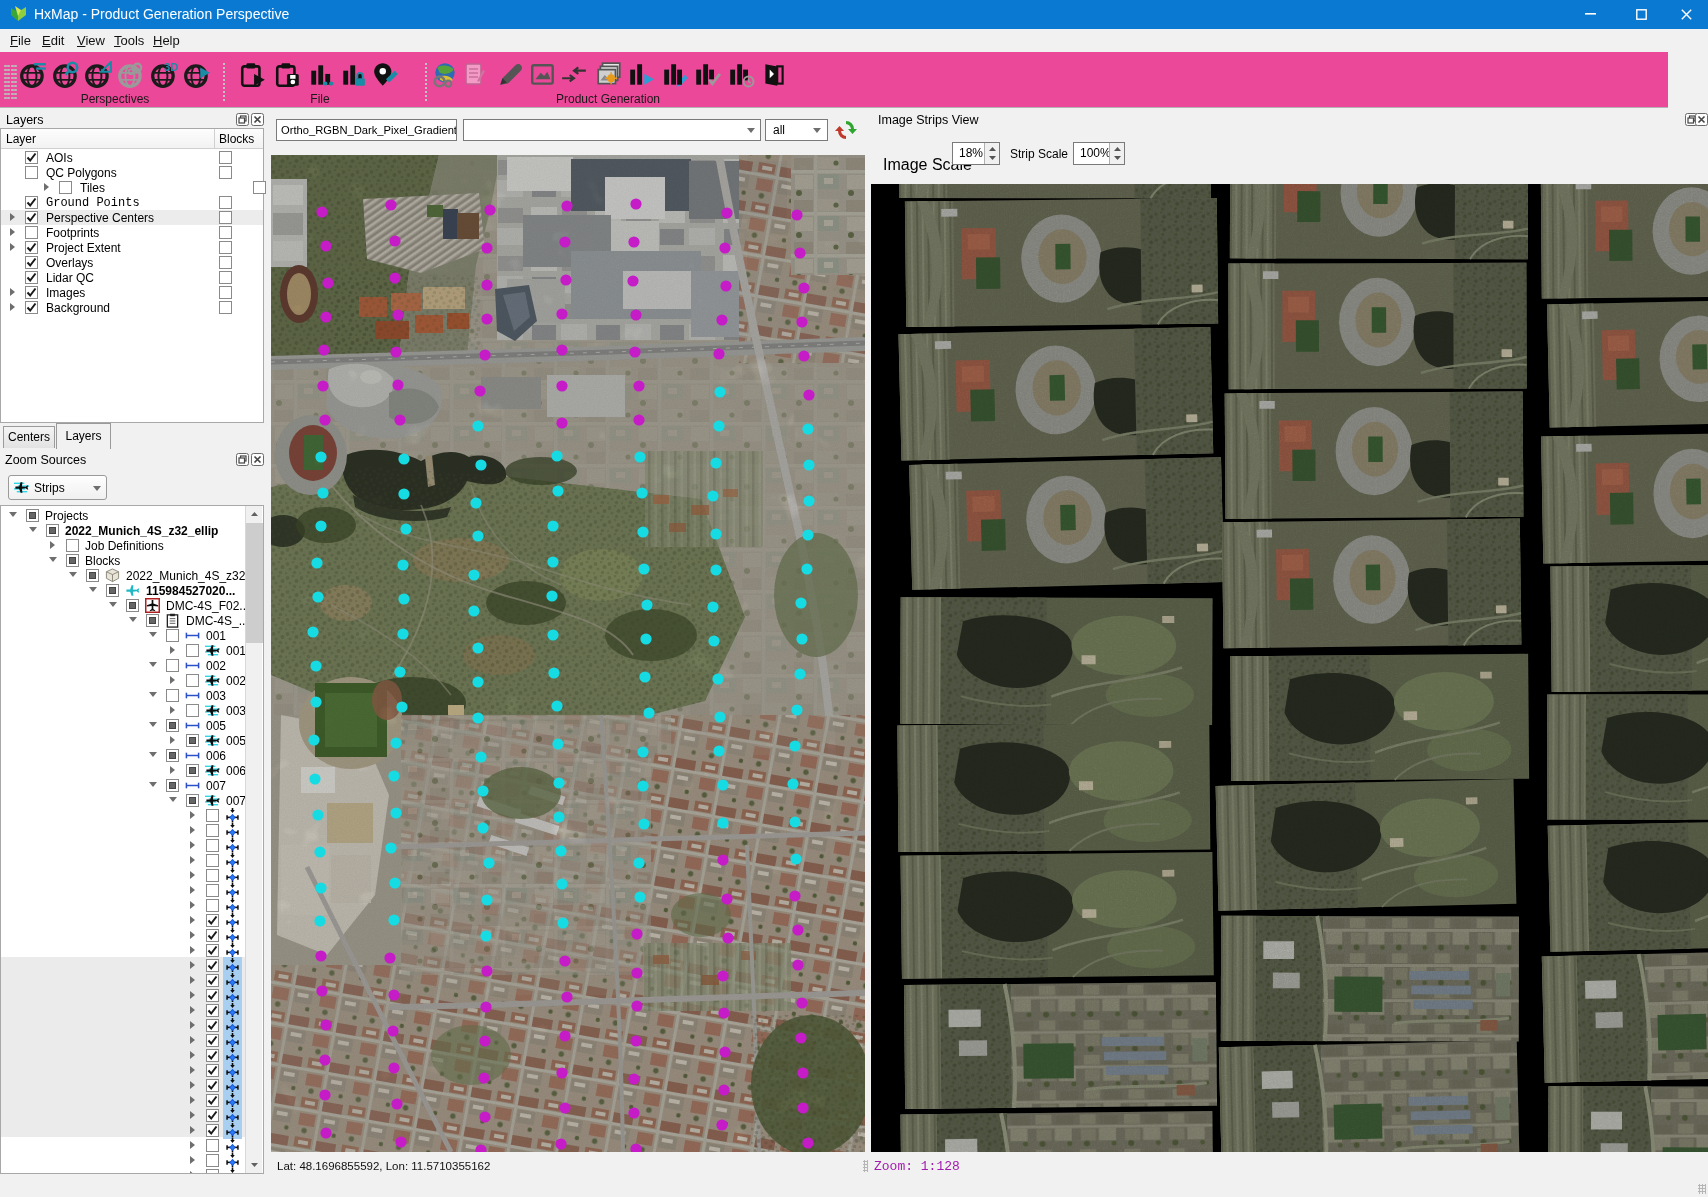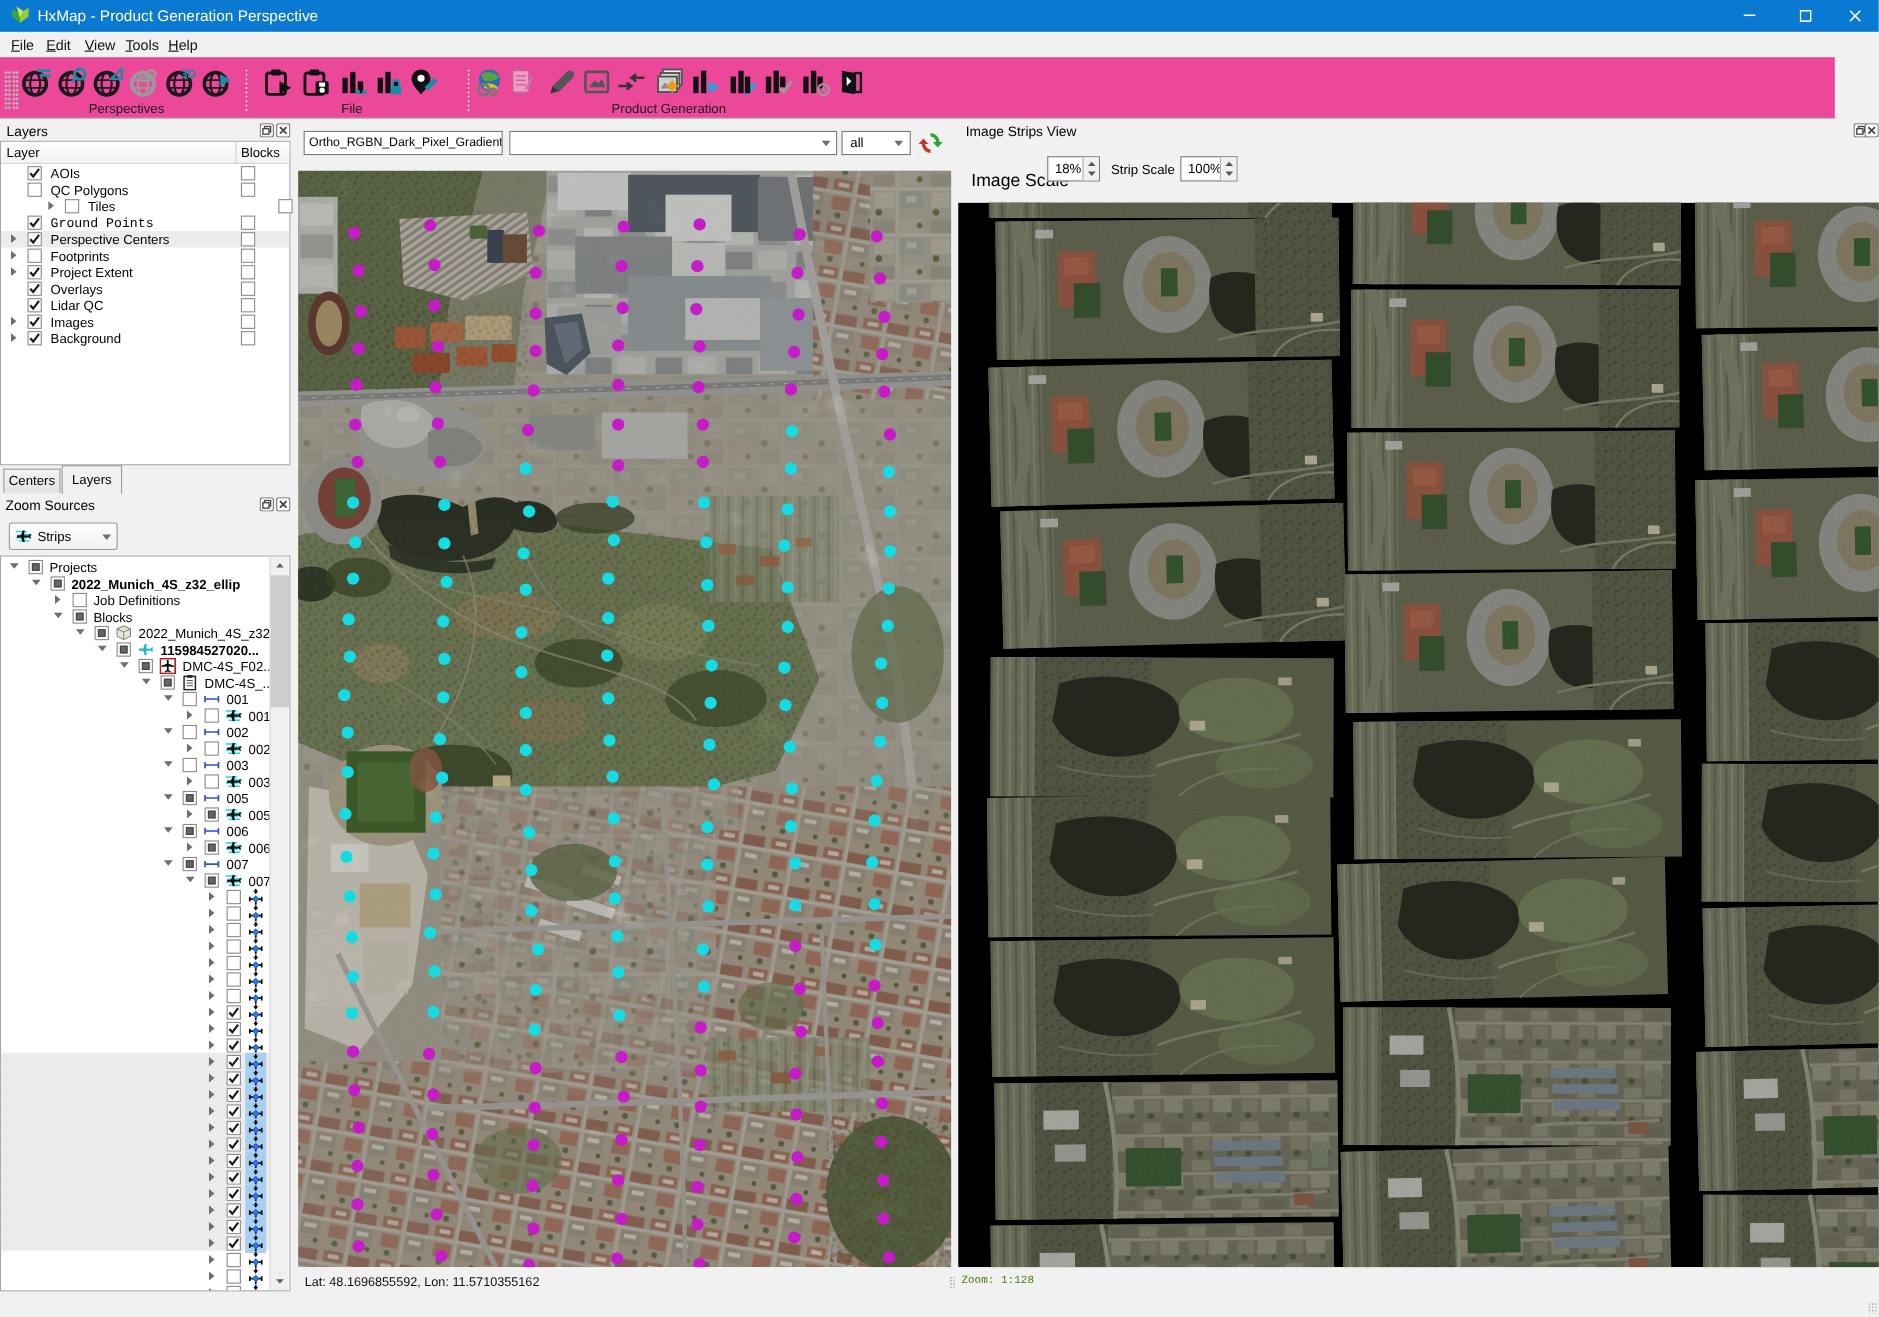--- a/index.html
+++ b/index.html
@@ -188,21 +188,21 @@
       </svg></span>
     <span class="ticon" style="left:760px"><svg width="28" height="28" viewBox="0 0 26 26">
         <path d="M5 3 L16 5 V23 L5 21 Z" fill="#111"></path>
         <rect x="16" y="5" width="5" height="16" fill="none" stroke="#111" stroke-width="2"></rect>
         <path d="M9 10 V8 L13 12 L9 16 V14" fill="#fff"></path>
       </svg></span>
     <span class="tb-label" style="left:528px;width:160px">Product Generation</span>
   </div>
 <div class="abs" style="left:0;top:1152px;width:1708px;height:45px;background:#f1f1f1">
     <span class="abs" style="left:277px;top:8px;font-size:11.5px;color:#111">Lat: 48.1696855592, Lon: 11.5710355162</span>
-    <span class="abs" style="left:874px;top:7px;font-size:10px;font-family:'Liberation Mono',monospace;color:#4d7c0f">Zoom: 1:128</span>
+    <span class="abs" style="left:874px;top:7px;font-size:13px;font-family:'Liberation Mono',monospace;color:#a21caf">Zoom: 1:128</span>
     <span class="abs" style="left:863px;top:8px;width:5px;height:12px;background-image:radial-gradient(circle,#b5b5b5 1px,transparent 1.1px);background-size:3px 3px"></span>
     <span class="abs" style="left:1698px;top:32px;width:8px;height:10px;background-image:radial-gradient(circle,#b5b5b5 1px,transparent 1.1px);background-size:3px 3px"></span>
   </div>
 <div class="abs" style="left:264px;top:108px;width:601px;height:1044px;background:#f1f1f1">
     <span class="abs" style="left:12px;top:11px;width:181px;height:22px;background:#fff;border:1px solid #7a7a7a;font-size:11.2px;color:#000;padding:4px 0 0 4px;white-space:nowrap;overflow:hidden">Ortho_RGBN_Dark_Pixel_Gradient</span>
     <span class="abs" style="left:199px;top:11px;width:298px;height:22px;background:#fff;border:1px solid #7a7a7a">
       <span style="position:absolute;left:283px;top:8px;width:0;height:0;border-top:5px solid #6e6e6e;border-left:4px solid transparent;border-right:4px solid transparent;"></span>
     </span>
     <span class="abs" style="left:501px;top:11px;width:63px;height:22px;background:#fff;border:1px solid #7a7a7a;font-size:12px;padding:3px 0 0 7px">all<span style="position:absolute;left:47px;top:8px;width:0;height:0;border-top:5px solid #6e6e6e;border-left:4px solid transparent;border-right:4px solid transparent;"></span></span>
     <span class="abs" style="left:570px;top:10px"><svg width="24" height="24" viewBox="0 0 24 24">

